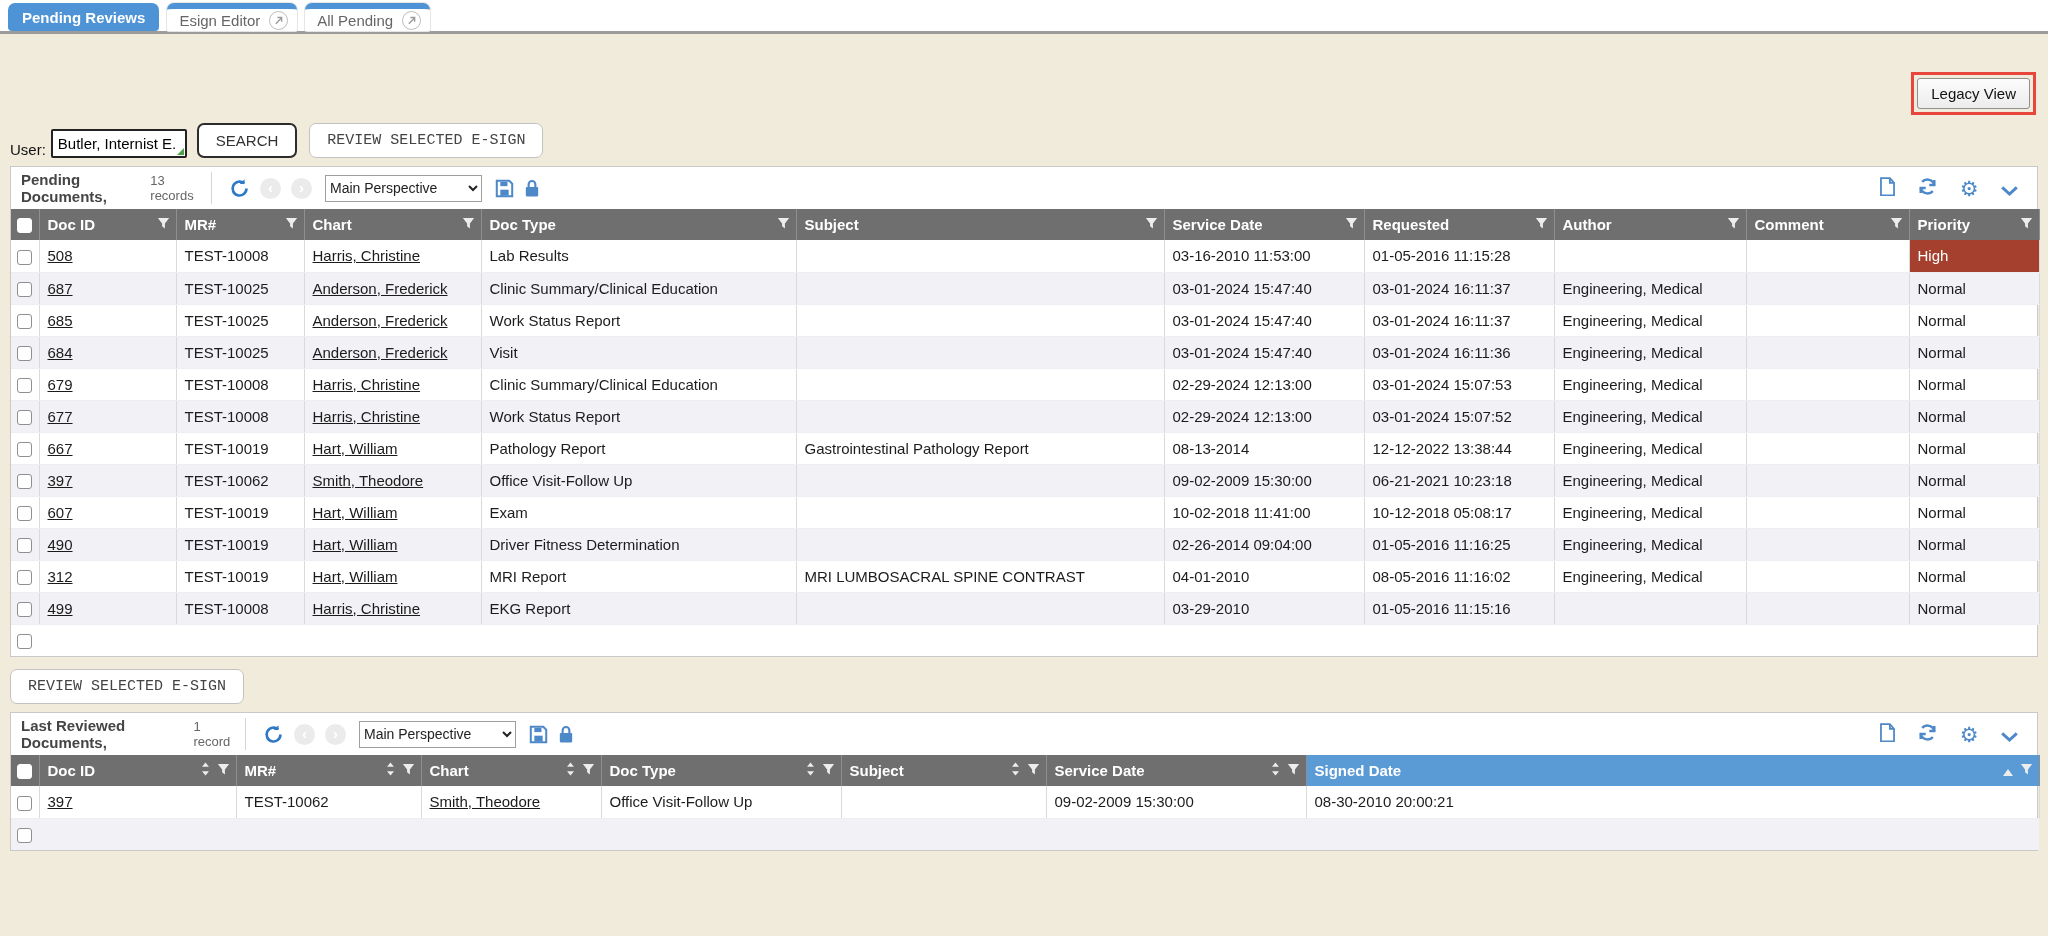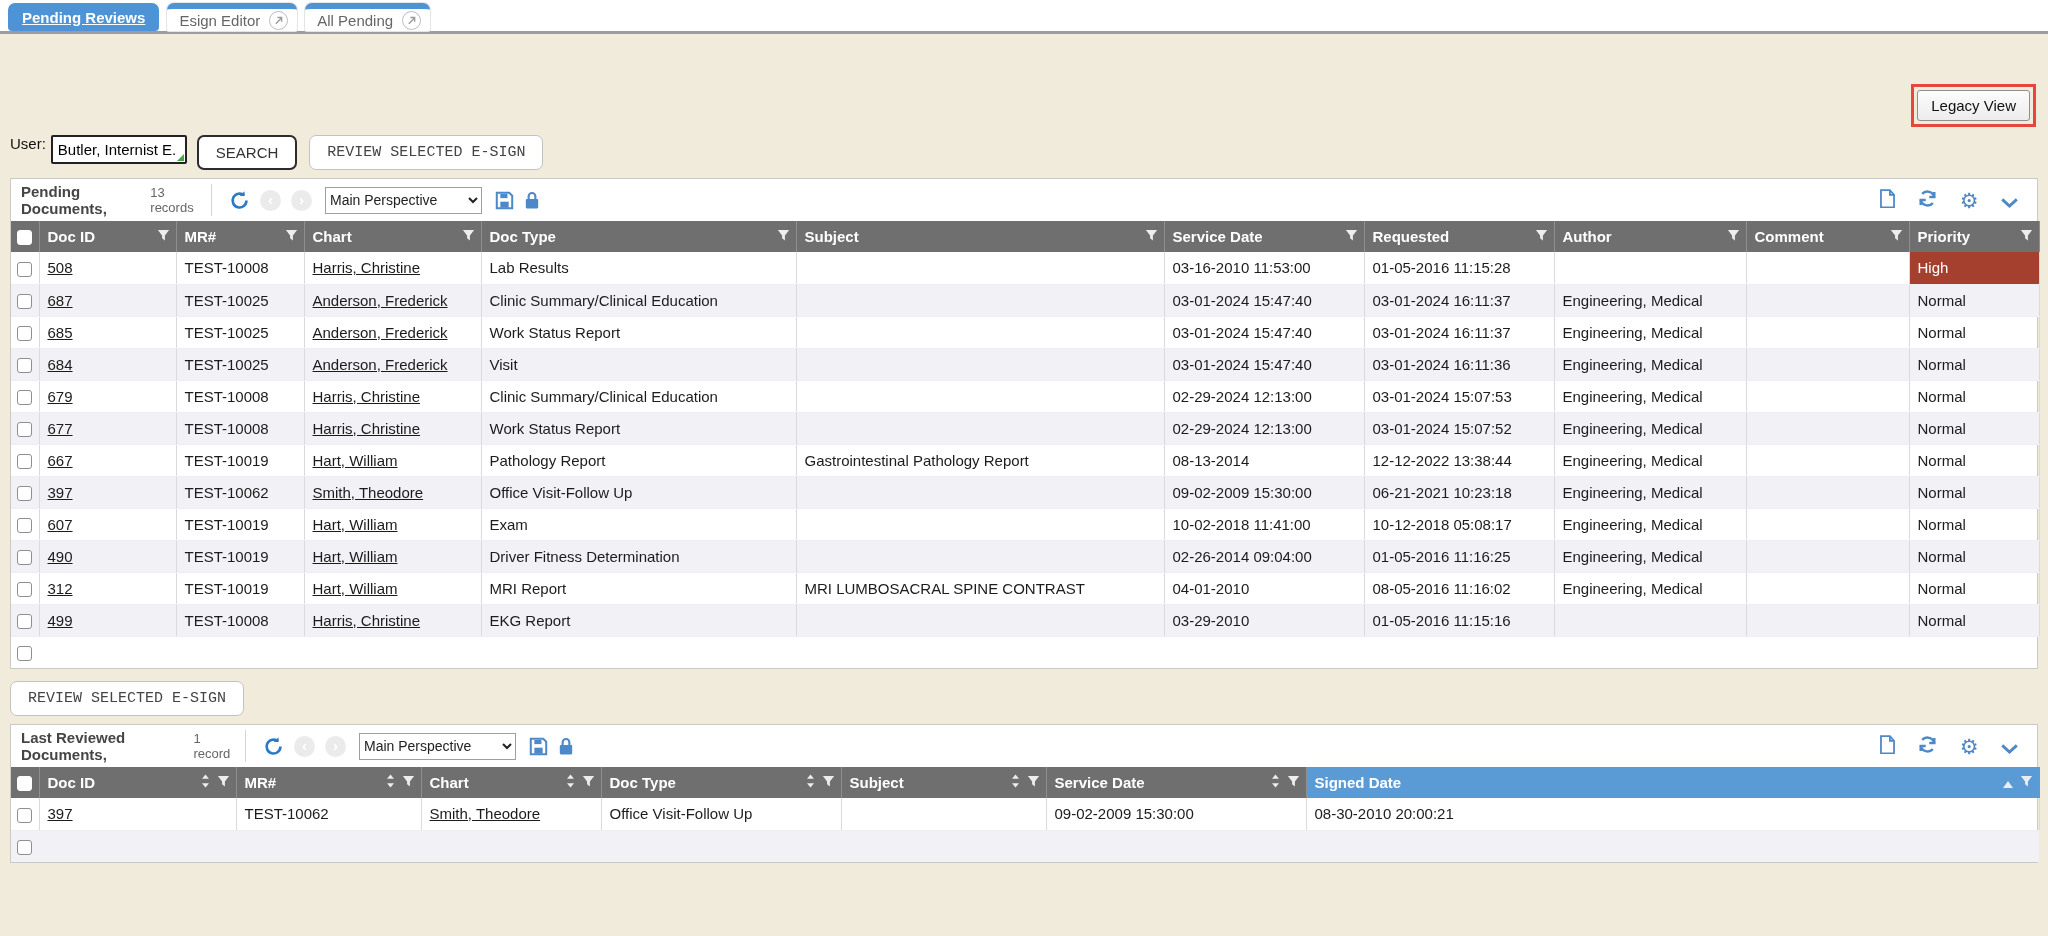--- a/index.html
+++ b/index.html
@@ -7,35 +7,35 @@
   body {
     width:2048px; height:936px; overflow:hidden;
     background:var(--page_bg,#f1ebdb);
     font-family:"Liberation Sans","DejaVu Sans",sans-serif;
   }
   
   .tabstrip{ background:#fff; border-bottom:3px solid #9c9c9c; height:34px;
     padding:3px 0 0 8px; display:flex; gap:8px; align-items:flex-end; }
   .tab{ display:inline-flex; align-items:center; cursor:pointer; height:28px; font-size:15px; }
   .tab.active{ background:var(--accent,#4d93d6); color:#fff; font-weight:bold;
-    padding:0 14px; border-radius:7px 7px 4px 4px;text-decoration:underline; }
+    padding:0 14px; border-radius:7px 7px 4px 4px; }
   .tab.inactive{ background:#fff; border-top:6px solid var(--accent,#4d93d6);
     border-radius:7px 7px 2px 2px; color:#666; padding:0 9px 0 12px; gap:9px;
     box-shadow:0 0 0 1px #e5e5e5; }
   .ext-circle{ width:19px; height:19px; border:1px solid #bdbdbd; border-radius:50%;
     display:inline-flex; align-items:center; justify-content:center; }
   .ext-circle svg{ width:9px; height:9px; stroke:#9a9a9a; fill:none; stroke-width:1.5; }
   
-  .content{ padding:16px 10px; }
+  .content{ padding:4px 10px; }
   .legacy-row{ display:flex; justify-content:flex-end; padding-top:34px; }
   .legacy-wrap{ border:3px solid var(--annotation_red,#e8453c); padding:3px; margin-right:2px; }
   .legacy-btn{ font:15px "Liberation Sans","DejaVu Sans",sans-serif;
     background:linear-gradient(#fcfcfc,#ececec); border:1px solid #8f8f8f; border-radius:3px;
     padding:6px 13px; color:#111; cursor:pointer; }
-  .user-row{ display:flex; align-items:flex-start; margin-top:8px; }
+  .user-row{ display:flex; align-items:flex-end; margin-top:8px; }
   .user-label{ font-size:15px; color:#111; margin-right:5px; }
   .user-input-wrap{ position:relative; display:inline-block; }
   input.user{ width:136px; border:2px solid #222; border-radius:2px; padding:4px 5px;
     font:15px "Liberation Sans","DejaVu Sans",sans-serif; background:#fff; }
   .grip{ position:absolute; right:3px; bottom:3px; width:0; height:0;
     border-left:7px solid transparent; border-bottom:7px solid #47a447; }
   .search-btn{ margin-left:10px; border:2px solid #2c2c2c; border-radius:7px; background:#fff;
     padding:7px 17px; font-size:15px; color:#333; cursor:pointer;
     font-family:"Liberation Sans","DejaVu Sans",sans-serif; }
   .review-btn{ margin-left:12px; border:1px solid #c2c2c2; border-radius:7px; background:#fff;

